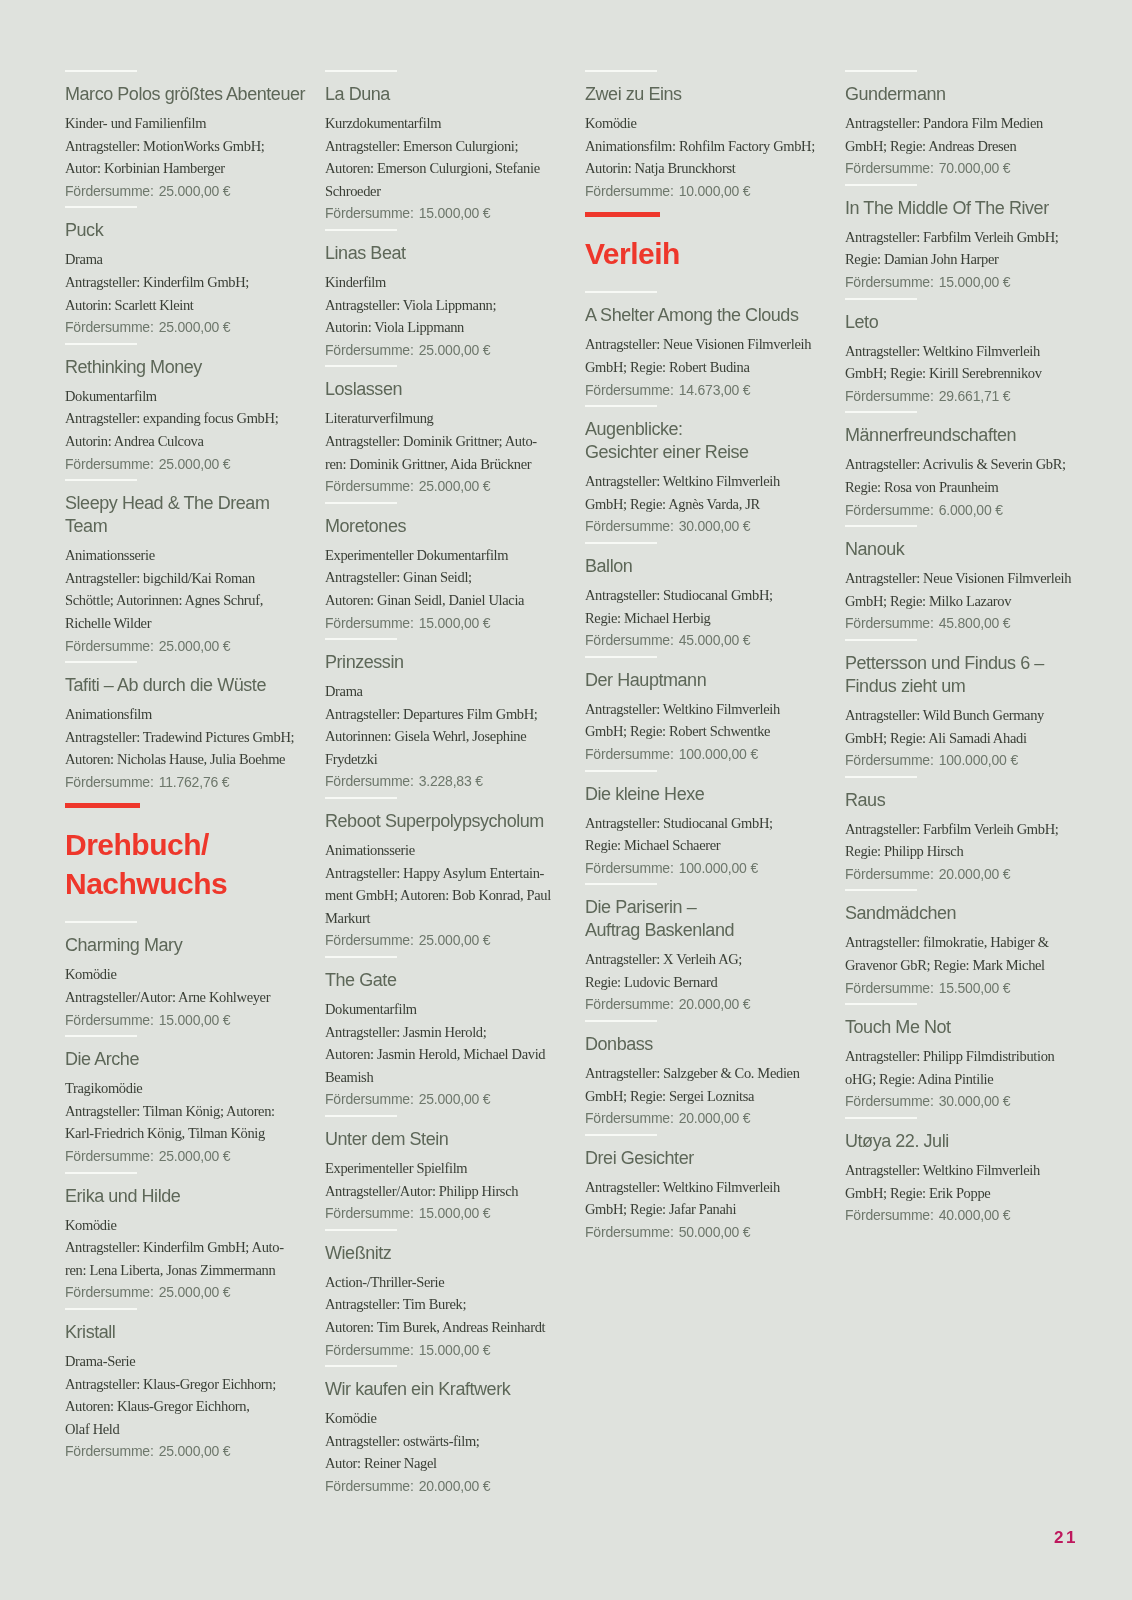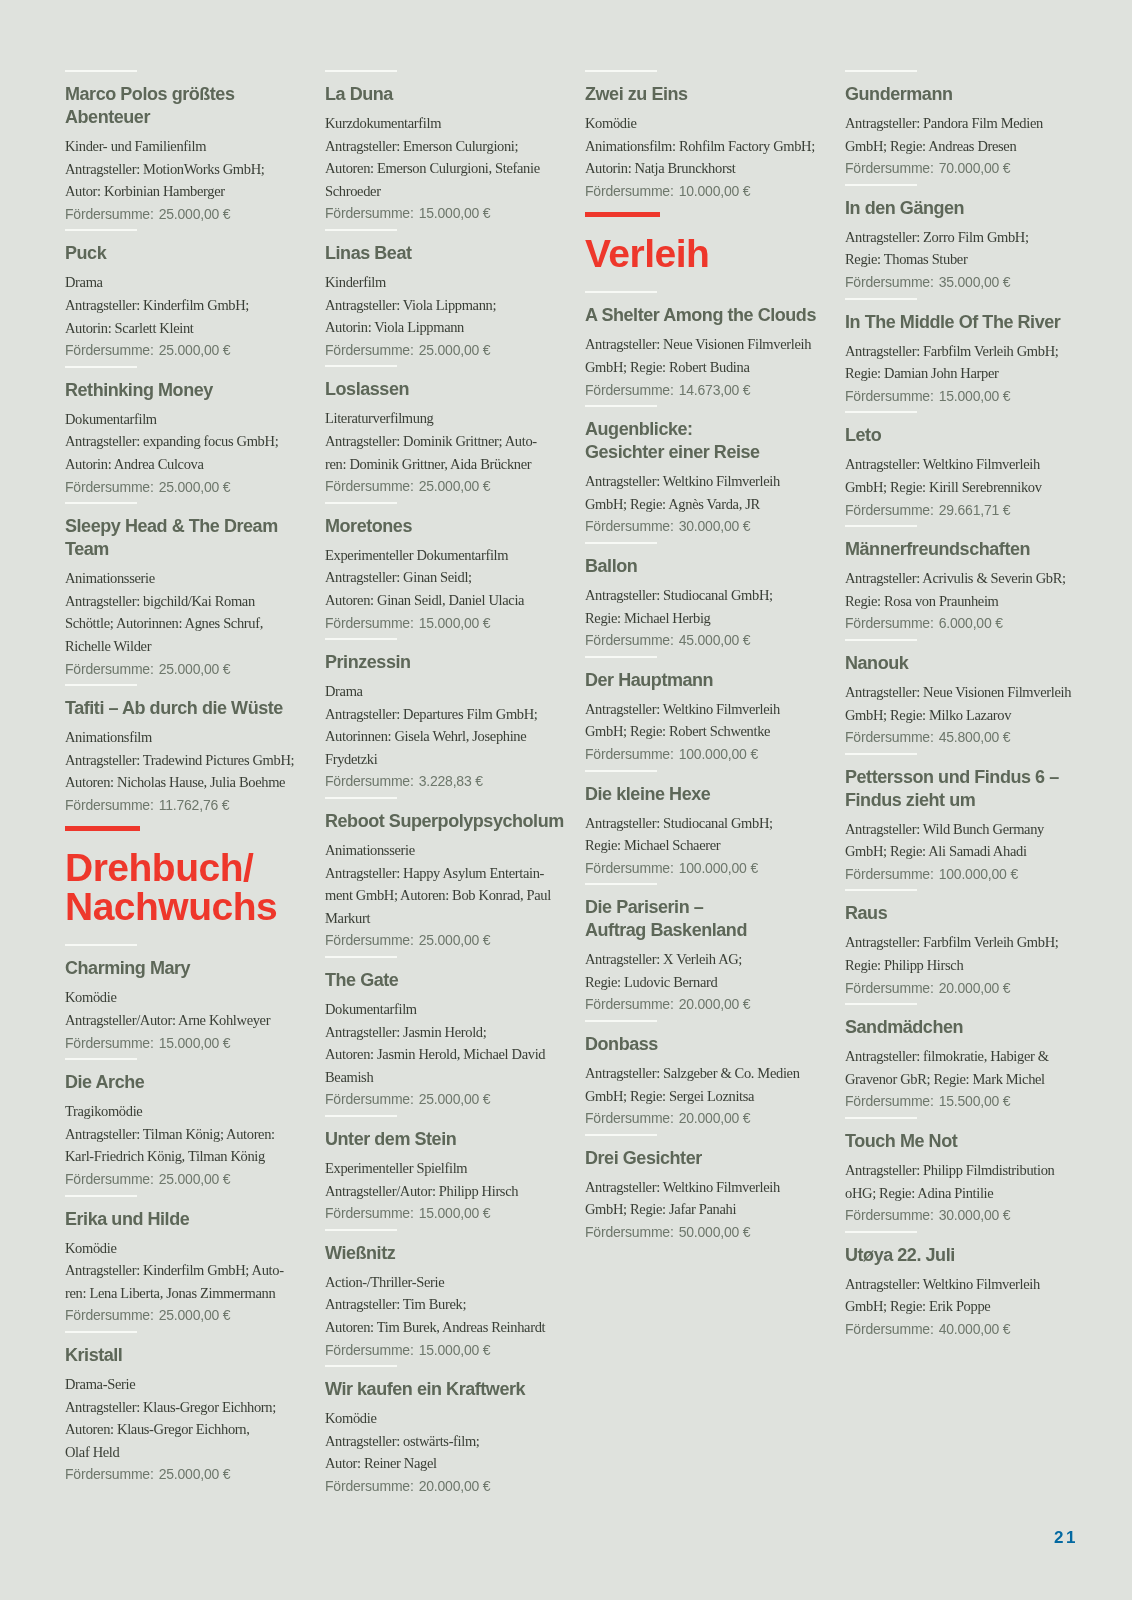--- a/index.html
+++ b/index.html
@@ -19,21 +19,21 @@
   }
   .column{min-width:0;}
   .entry{margin-bottom:4px;}
   .hr{
     width:72px;height:2px;
     background:#f7f9f5;
     margin:0 0 11px 0;
   }
   .title{
     font-family:"Liberation Sans",sans-serif;
-    font-weight:bold;
+    font-weight:normal;
     font-size:18px;line-height:23px;
     letter-spacing:-0.45px;
     color:#5d6758;
     margin:0 0 6px 0;
     white-space:pre-line;
   }
   .line{
     font-family:"Liberation Serif",serif;
     font-size:14.5px;line-height:22.6px;
     letter-spacing:-0.35px;
@@ -50,35 +50,35 @@
   .funding .flabel{margin-right:5px;}
   .section{margin:10px 0 18px 0;}
   .red-hr{
     width:75px;height:5px;
     background:#ee372b;
     margin:0 0 17px 0;
   }
   .section-title{
     font-family:"Liberation Sans",sans-serif;
     font-weight:bold;
-    font-size:39px;line-height:39px;
+    font-size:30px;line-height:39px;
     letter-spacing:-0.5px;
     color:#ee372b;
     margin:0;
     white-space:pre-line;
   }
   #pagenum{
     position:absolute;
     top:1528px;left:1020px;width:58px;
     text-align:right;
     font-family:"Liberation Sans",sans-serif;
     font-weight:bold;
     font-size:17px;
     letter-spacing:2.5px;
-    color:#0369a1;
+    color:#be185d;
   }
 </style>
 </head>
 <body>
 
 <div id="grid">
     <div class="column">
       <div class="entry">
         <div class="hr"></div>
         <h3 class="title">Marco Polos größtes Abenteuer</h3>
@@ -318,27 +318,20 @@
     <div class="column">
       <div class="entry">
         <div class="hr"></div>
         <h3 class="title">Gundermann</h3>
         <div class="line">Antragsteller: Pandora Film Medien</div>
         <div class="line">GmbH; Regie: Andreas Dresen</div>
         <div class="funding"><span class="flabel">Fördersumme:</span><span class="famount">70.000,00 €</span></div>
       </div>
       <div class="entry">
         <div class="hr"></div>
-        <h3 class="title">In den Gängen</h3>
-        <div class="line">Antragsteller: Zorro Film GmbH;</div>
-        <div class="line">Regie: Thomas Stuber</div>
-        <div class="funding"><span class="flabel">Fördersumme:</span><span class="famount">35.000,00 €</span></div>
-      </div>
-      <div class="entry">
-        <div class="hr"></div>
         <h3 class="title">In The Middle Of The River</h3>
         <div class="line">Antragsteller: Farbfilm Verleih GmbH;</div>
         <div class="line">Regie: Damian John Harper</div>
         <div class="funding"><span class="flabel">Fördersumme:</span><span class="famount">15.000,00 €</span></div>
       </div>
       <div class="entry">
         <div class="hr"></div>
         <h3 class="title">Leto</h3>
         <div class="line">Antragsteller: Weltkino Filmverleih</div>
         <div class="line">GmbH; Regie: Kirill Serebrennikov</div>

